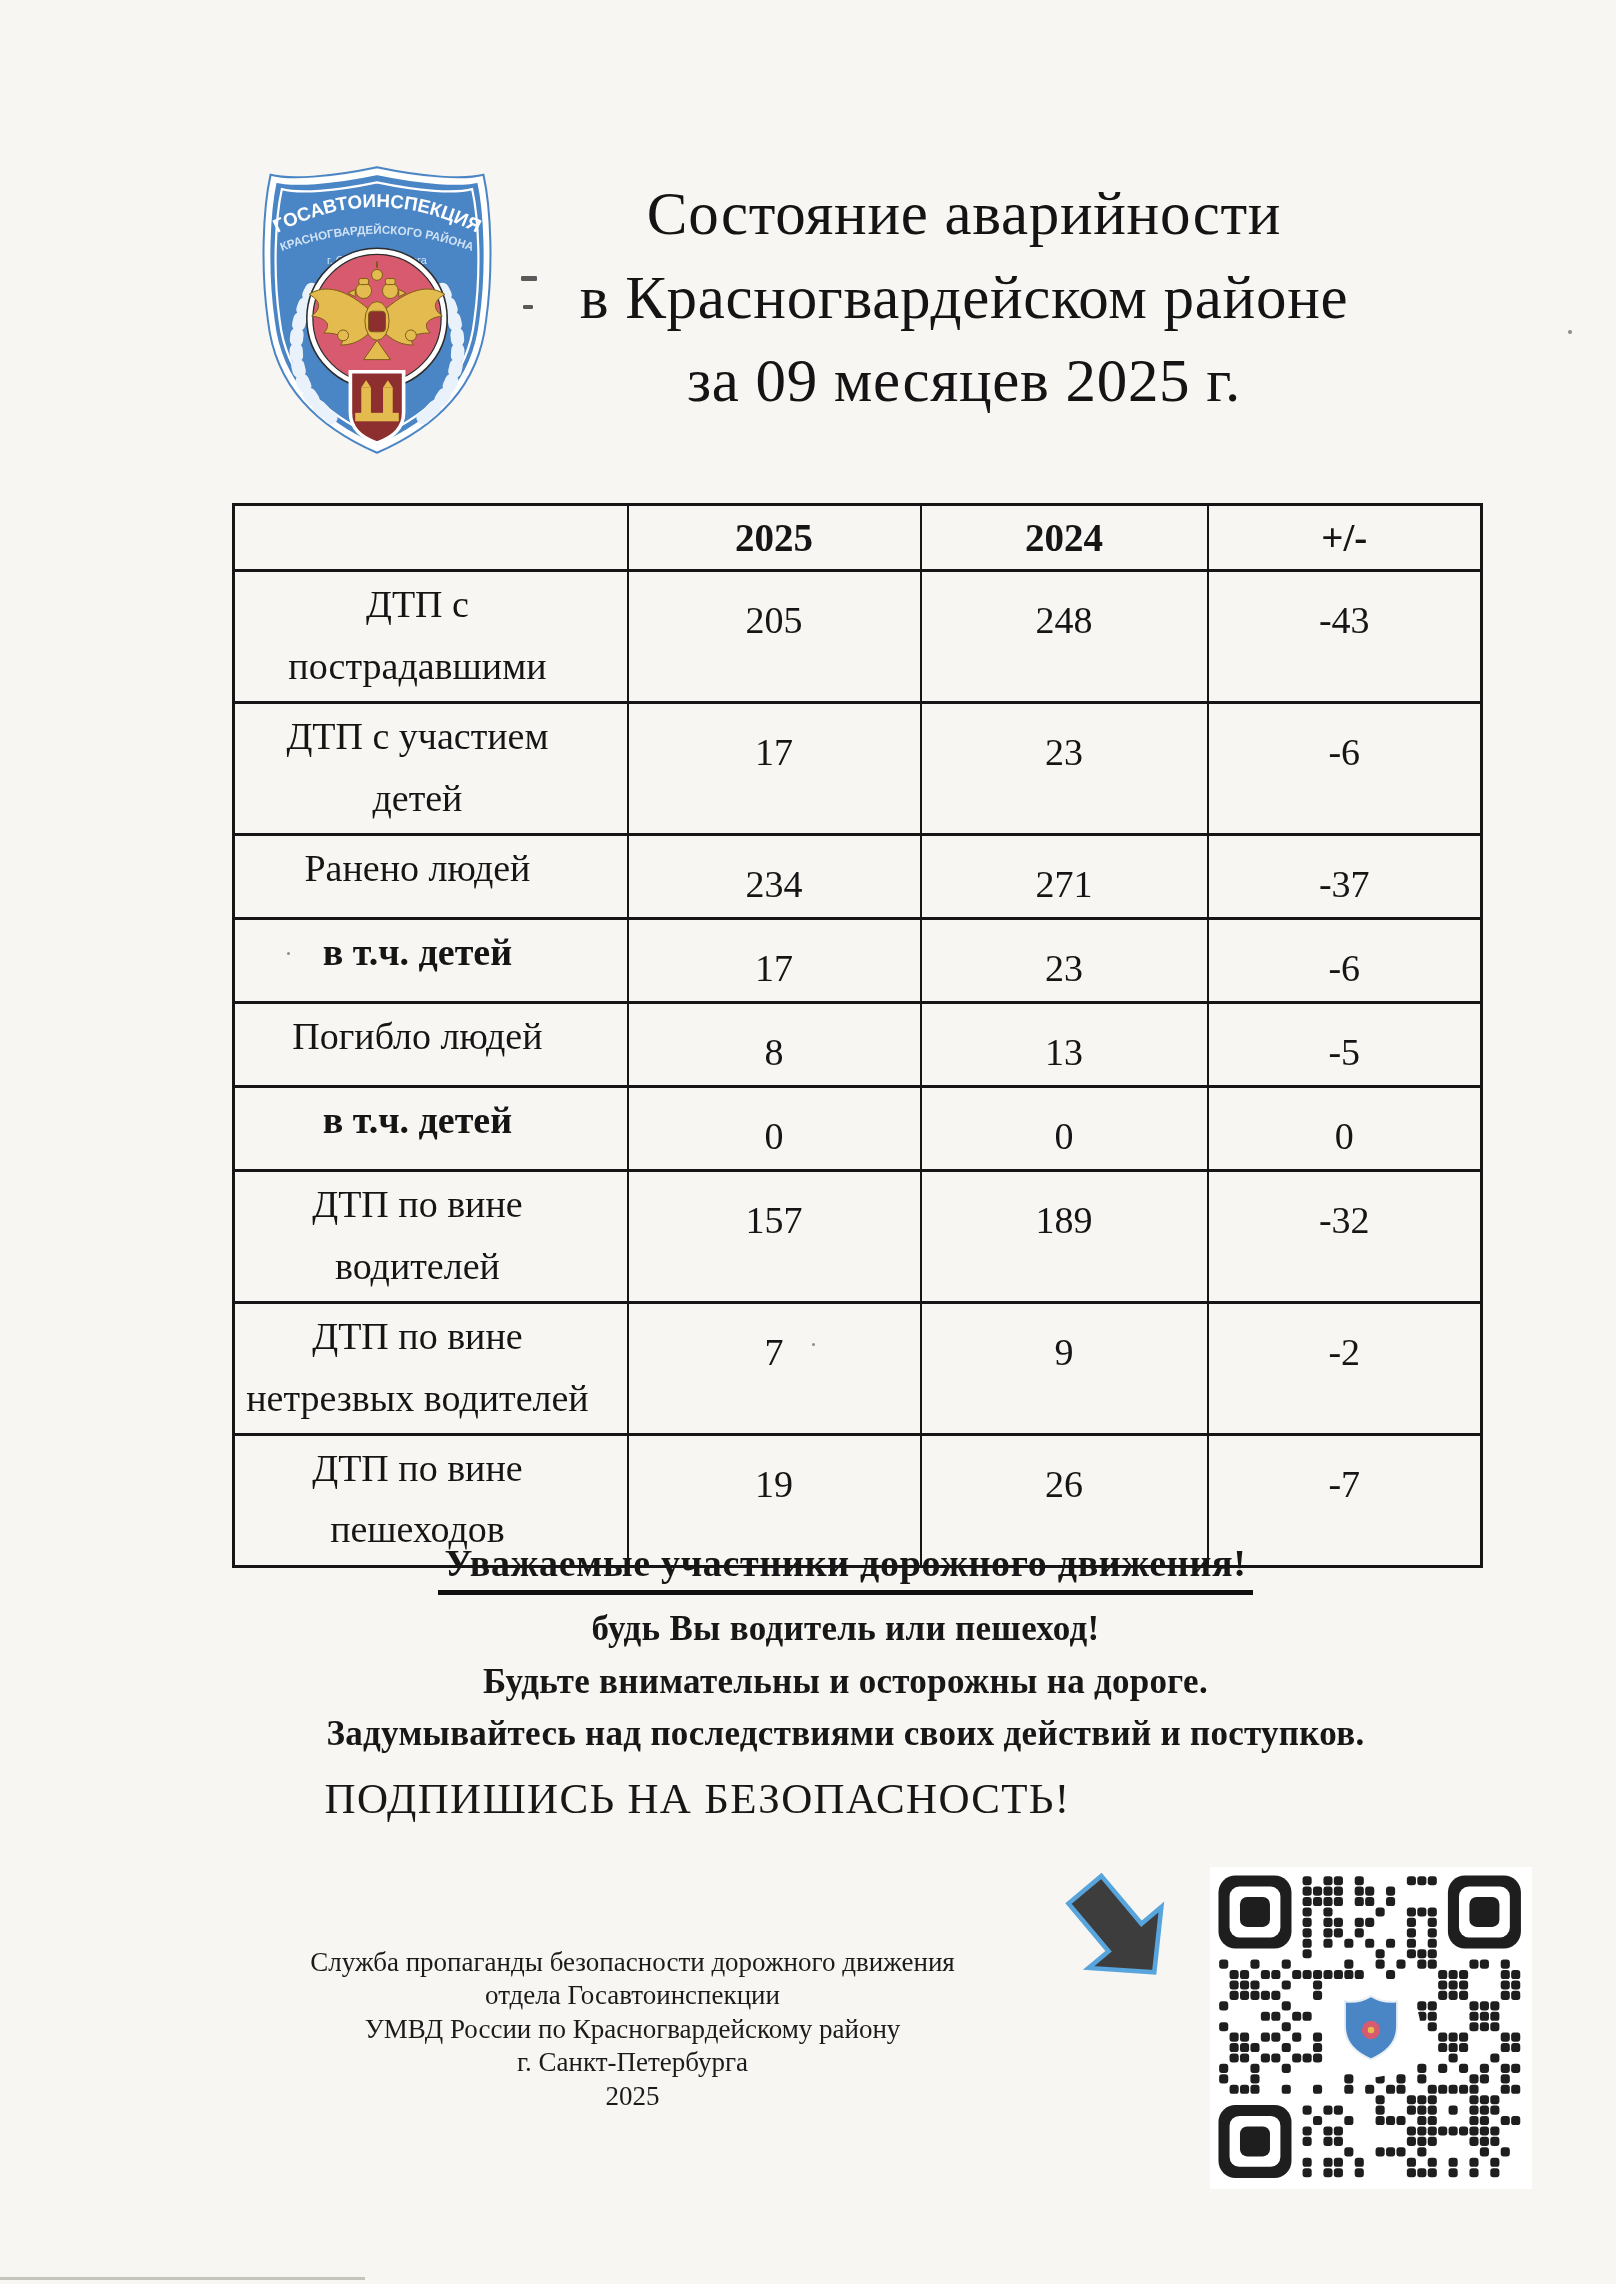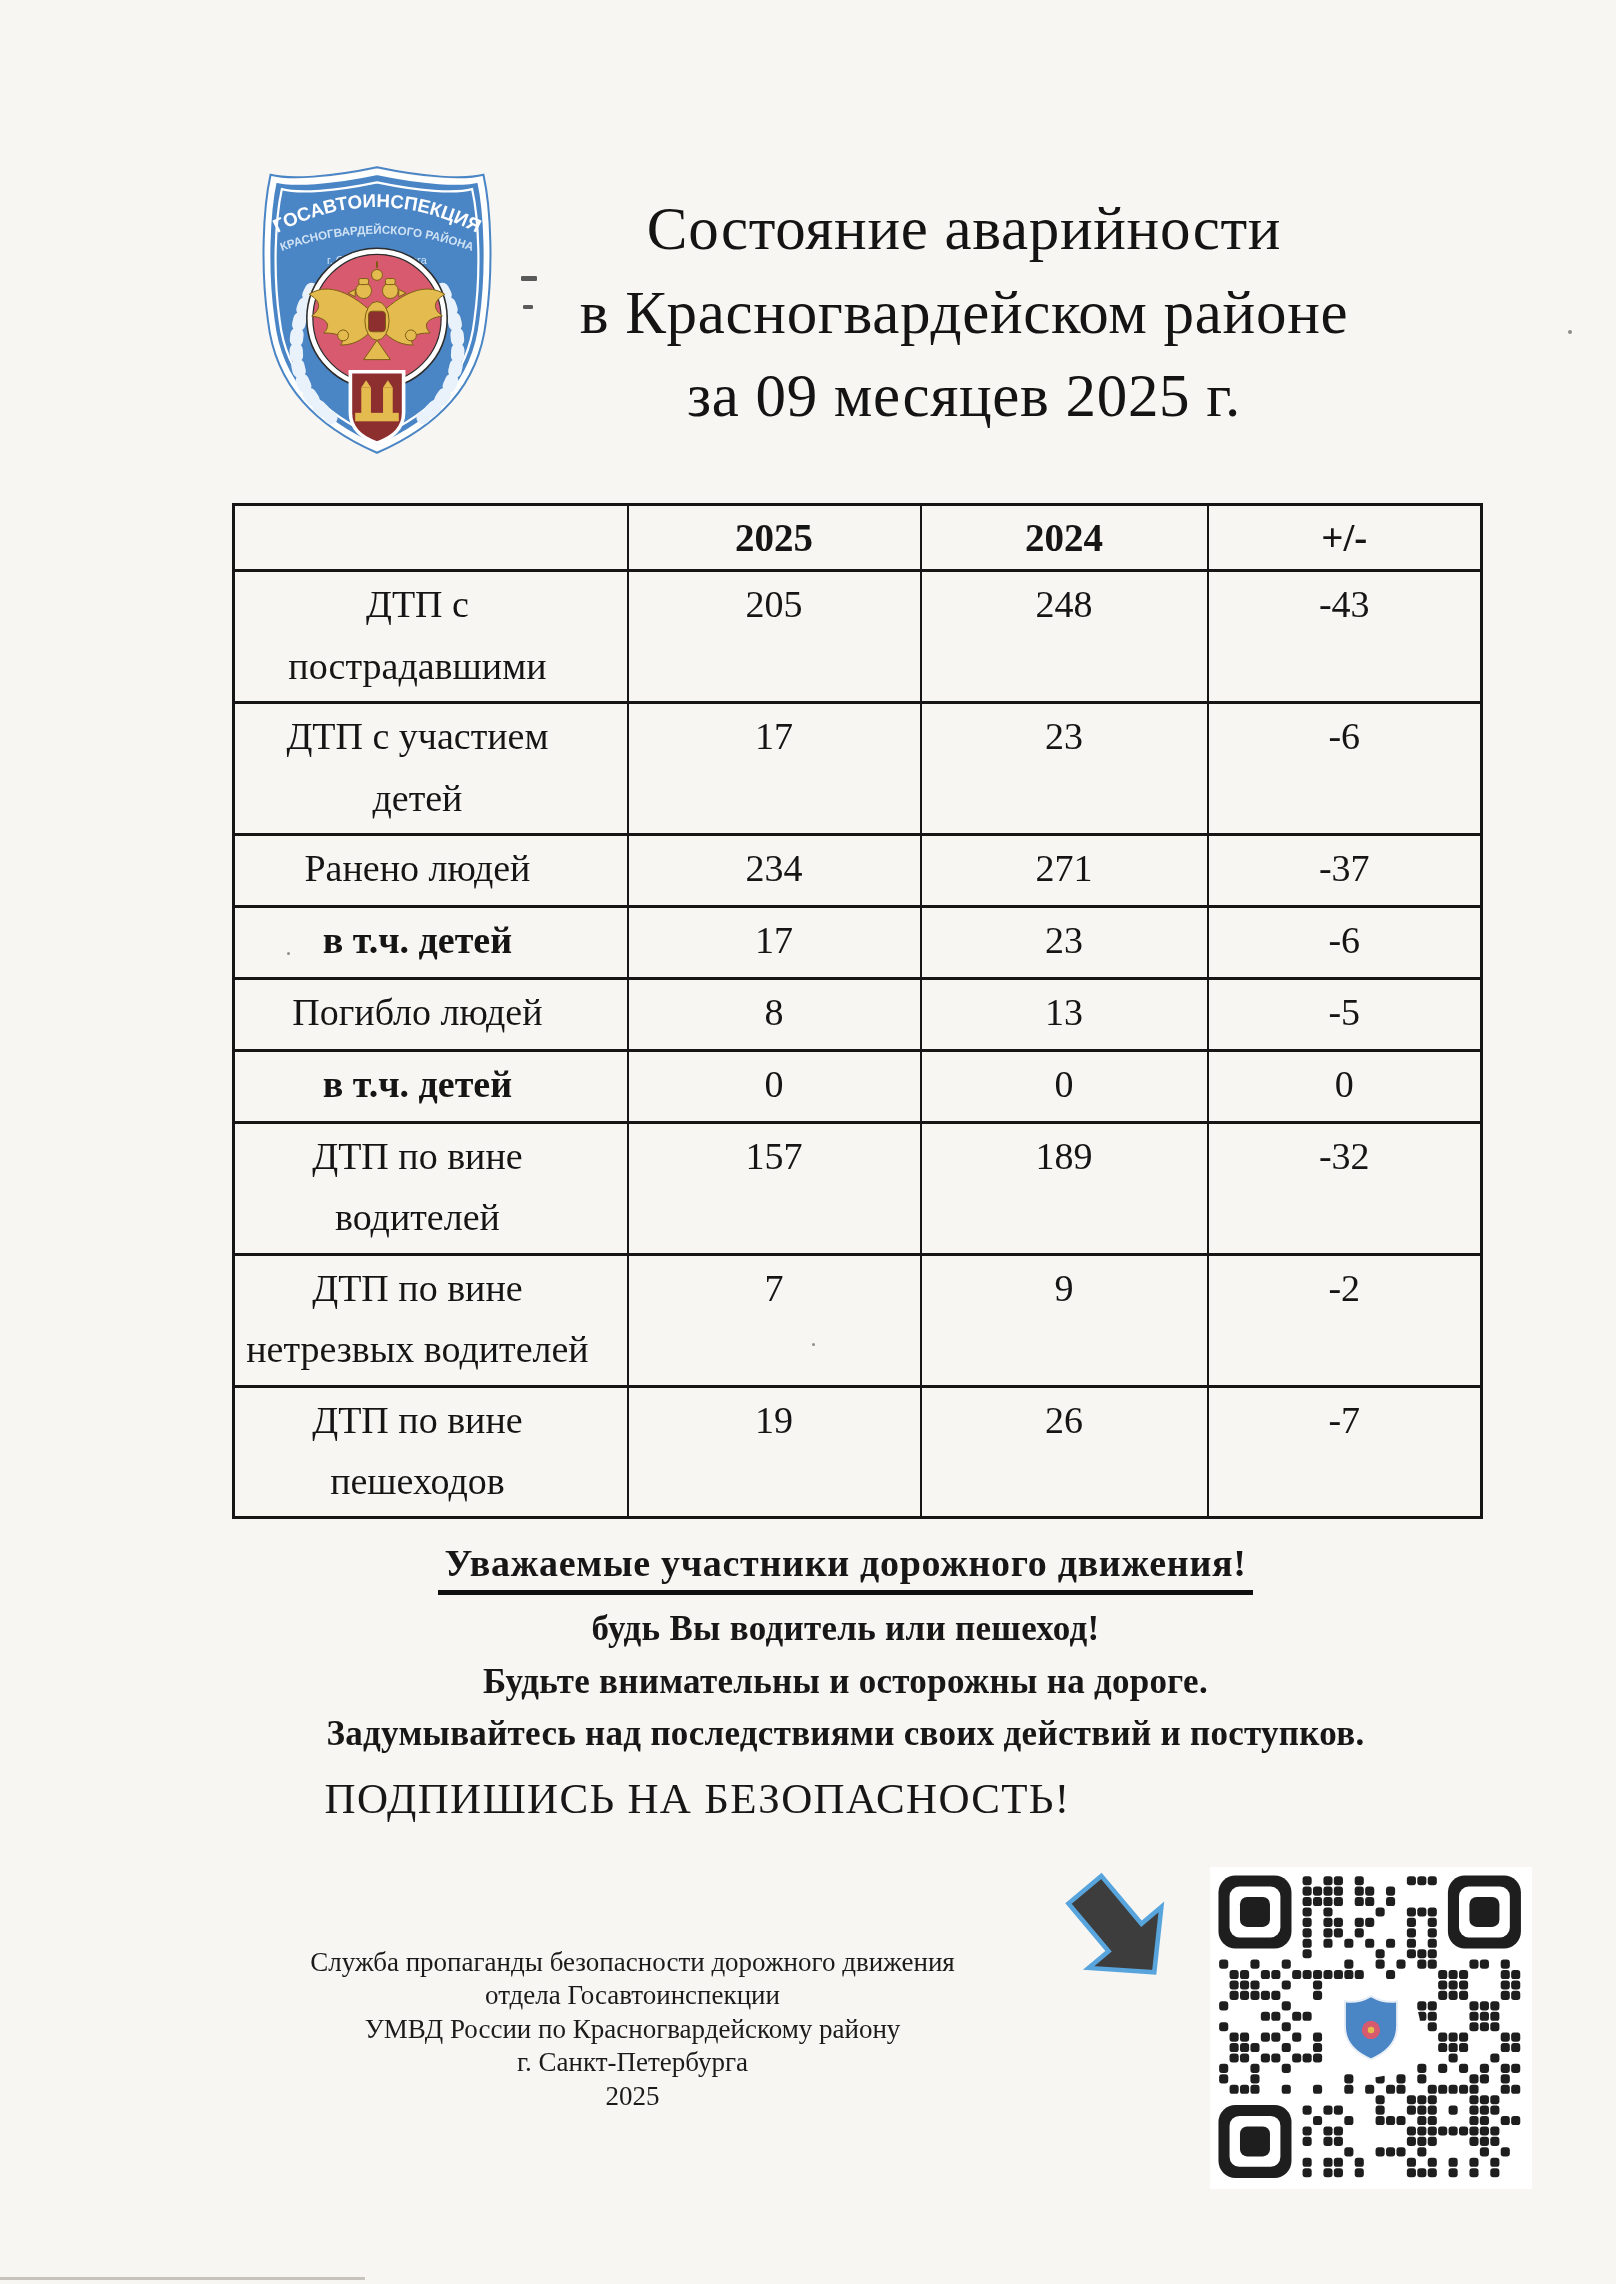--- a/index.html
+++ b/index.html
@@ -9,42 +9,42 @@
     background:#f8f6f2;
     overflow:hidden;
     font-family:"Liberation Serif","DejaVu Serif",serif;
     color:#171717;
   }
   
   .badge{position:absolute;left:256px;top:166px;width:242px;height:288px;}
   .badge text{font-family:"Liberation Sans","DejaVu Sans",sans-serif;}
   
   .title{
-    position:absolute;left:521px;top:187px;width:886px;
+    position:absolute;left:521px;top:172px;width:886px;
     text-align:center;font-size:61px;line-height:1.37;font-weight:400;
     letter-spacing:0.7px;color:#141414;
   }
   
   .stats{
     position:absolute;left:232px;top:503px;width:1248px;
     border-collapse:collapse;table-layout:fixed;
     font-size:38px;color:#151515;
   }
   .stats col.c1{width:394px;} .stats col.c2{width:293px;}
   .stats col.c3{width:287px;} .stats col.c4{width:274px;}
   .stats,.stats th,.stats td{border:2px solid #161616;}
   .stats th,.stats td{border-top-width:3.3px;border-bottom-width:3.3px;padding:0;}
   .stats{border-width:3.9px;}
   .stats th{font-size:39px;font-weight:700;height:63px;text-align:center;vertical-align:middle;}
   .stats td.lbl{
     text-align:center;vertical-align:top;line-height:1.62;
     padding:2px 37px 3.9px 10.4px;
   }
   .stats td.num{
-    text-align:center;vertical-align:top;line-height:1.62;padding-top:2px;
+    text-align:center;vertical-align:top;line-height:1.62;padding-top:18px;
   }
   .stats tr.rS td{height:63px;}
   .stats tr.boldrow td.lbl{font-weight:700;}
   
   .appeal{
     position:absolute;left:0;top:1541px;width:1617px;text-align:center;padding-left:37px;
   }
   .appeal-heading{
     display:inline-block;font-size:38px;font-weight:700;
     border-bottom:5.9px solid #101010;padding:0 6.5px 5.2px 6.5px;margin:0 0 14.3px 0;

